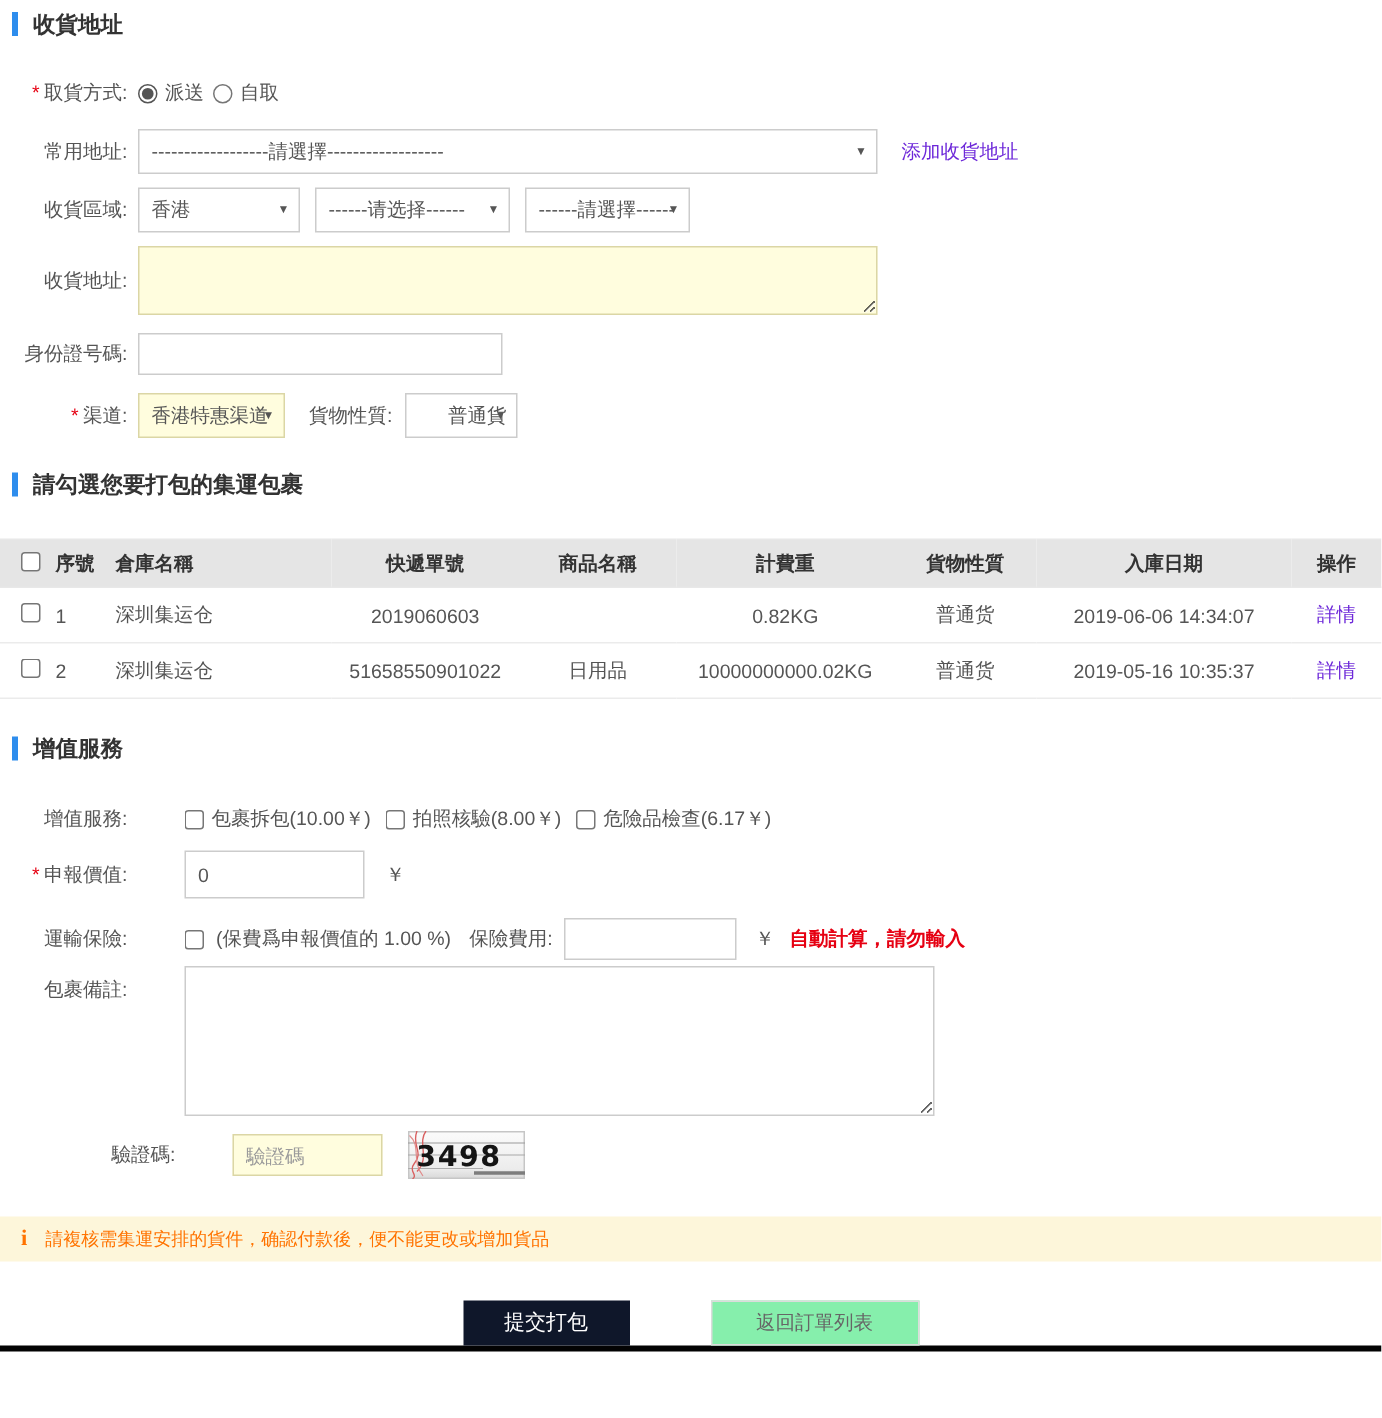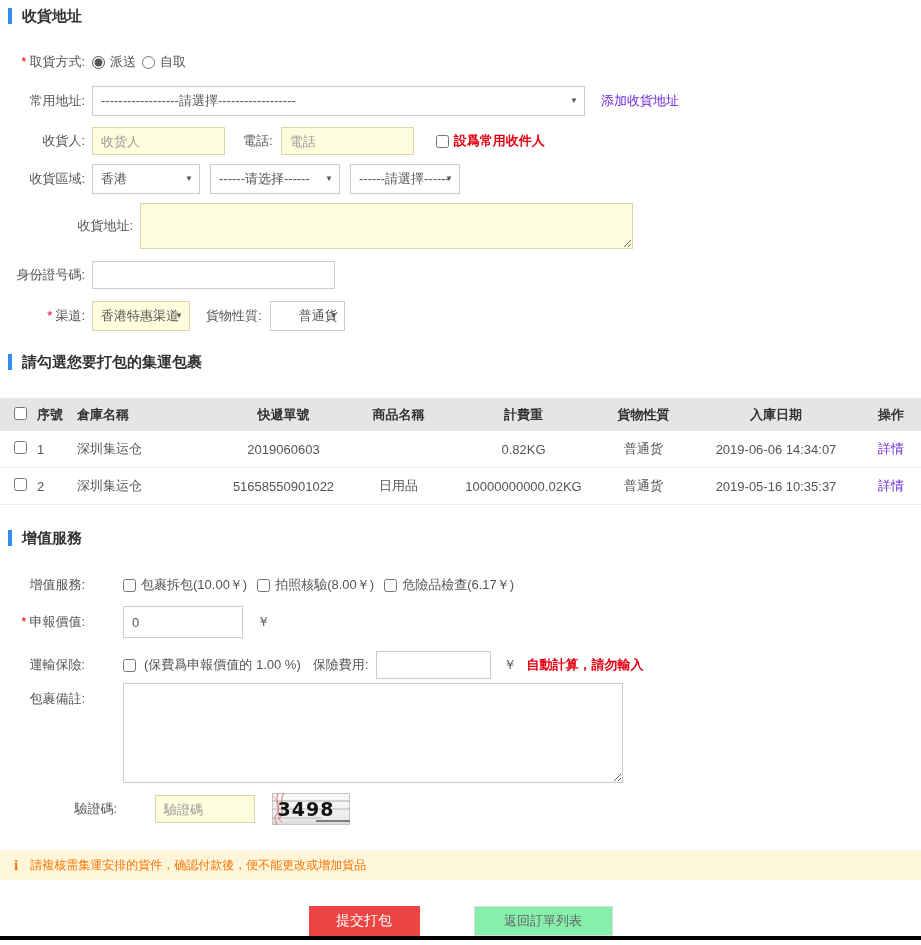--- a/index.html
+++ b/index.html
@@ -67,33 +67,33 @@
   .captcha { margin-left:17px; cursor:pointer; display:block; }
 
   
   .notice { margin-top:25px; height:30px; background:#fdf6da; display:flex; align-items:center;
             color:#ff7300; font-size:12px; }
   .i-icon { font-family:"Liberation Serif","DejaVu Serif",serif; font-weight:bold; font-size:15px;
             margin:0 12px 0 14px; color:#ff7300; }
 
   
   .btns { display:flex; justify-content:center; gap:54px; margin-top:26px; }
-  .btn-primary { width:111px; height:30px; background:#ef4444; border:none; color:#fff;
+  .btn-primary { width:111px; height:30px; background:#0f172a; border:none; color:#fff;
                  font-size:14px; cursor:pointer; font-family:inherit; }
   .btn-default { width:139px; height:30px; background:#86efac; border:1px solid #dcdcdc; color:#666;
                  font-size:13px; cursor:pointer; font-family:inherit; }
 
   .footer-bar { height:4px; background:#030303; margin-top:0; }
 
   
   .r-pickup   { margin-top:26px; height:20px; }
   .r-common   { margin-top:14px; }
   .r-recip    { margin-top:11px; }
   .r-region   { margin-top:9px; }
-  .r-addr     { margin-top:9px;padding-left:48px; }
+  .r-addr     { margin-top:9px; }
   .r-id       { margin-top:12px; }
   .r-channel  { margin-top:12px; }
   .t2         { margin-top:21px; }
   .t3         { margin-top:23px; }
   .r-svc      { margin-top:27px; height:20px; }
   .r-decl     { margin-top:11px; }
   .r-ins      { margin-top:17px; height:20px; }
   .r-remark   { margin-top:8px; align-items:flex-start; }
   .r-remark .flabel { margin-top:7px; }
   .r-captcha  { margin-top:10px;padding-left:32px; }
@@ -122,30 +122,20 @@
 
   <div class="frow r-common">
     <span class="flabel">常用地址:</span>
     <div class="sel gap-s" style="width:493px;">
       <span>------------------請選擇------------------</span>
       <span class="arr">▼</span>
     </div>
     <a class="link" style="margin-left:16px;">添加收貨地址</a>
   </div>
 
-  <div class="frow r-recip">
-    <span class="flabel">收貨人:</span>
-    <input class="inp yellow gap-s" style="width: 133px;" placeholder="收货人">
-    <span style="margin-left:18px;">電話:</span>
-    <input class="inp yellow" style="width: 133px; margin-left: 8px;" placeholder="電話">
-    <label class="chk-opt" style="margin-left:22px;">
-      <input type="checkbox" style="">
-      <span class="red-bold">設爲常用收件人</span>
-    </label>
-  </div>
 
   <div class="frow r-region">
     <span class="flabel">收貨區域:</span>
     <div class="sel gap-s" style="width:108px;">
       <span>香港</span>
       <span class="arr">▼</span>
     </div>
     <div class="sel" style="width:130px;margin-left:10px;">
       <span>------请选择------</span>
       <span class="arr">▼</span>

